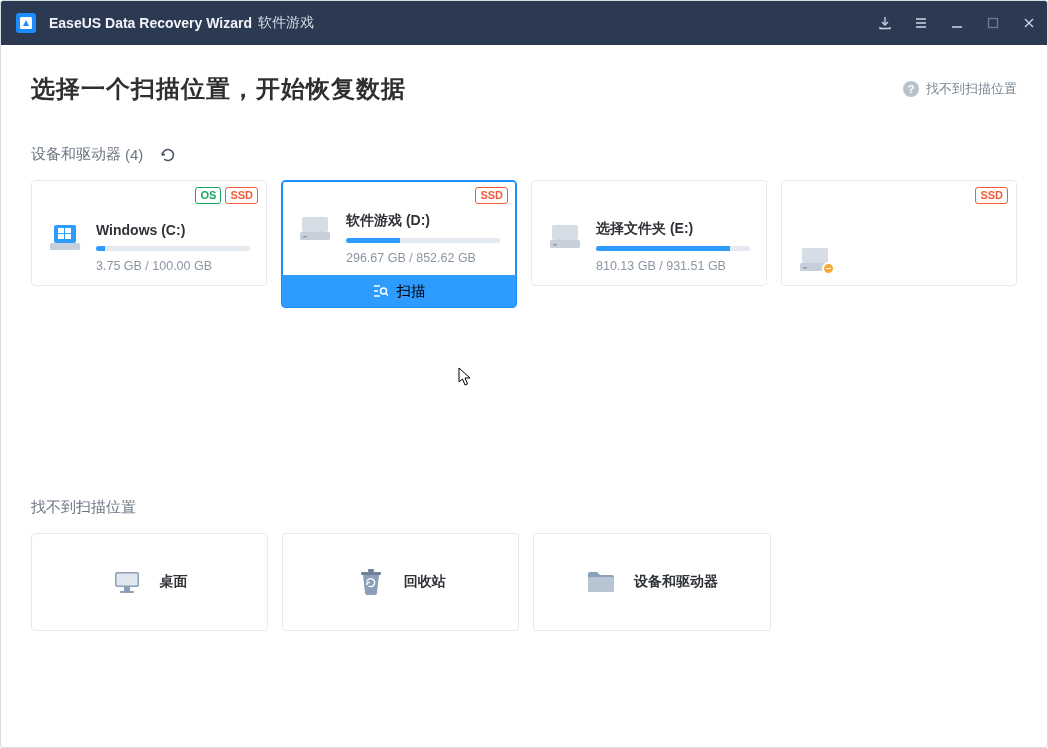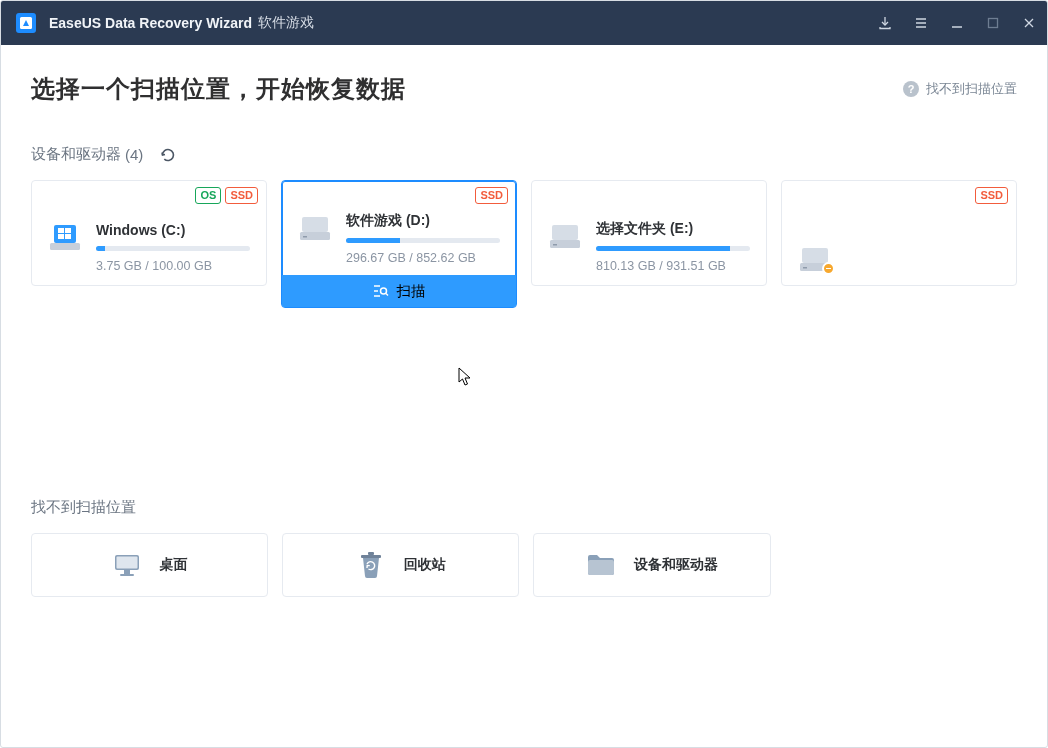--- a/index.html
+++ b/index.html
@@ -38,21 +38,21 @@
   .drive-bar { width: 100%; height: 5px; border-radius: 3px; background: #e4e9f0; overflow: hidden; }
   .drive-bar .fill { height: 100%; background: #2e9bff; }
   .drive-size { margin-top: 8px; font-size: 12.5px; color: #8b95a3; white-space: nowrap; }
   .scan-bar { margin-top: 10px; height: 32px; margin-left: -16px; margin-right: -16px; background: #2e9bff; color: #000000; display: flex; align-items: center; justify-content: center; font-size: 14.5px; cursor: pointer; border-bottom-left-radius: 3px; border-bottom-right-radius: 3px; }
   .scan-bar .scan-icon { margin-right: 8px; display:flex; }
   .warn-dot { position: absolute; right: -3px; bottom: -2px; width: 13px; height: 13px; border-radius: 50%; background: #f7a82e; border: 2px solid #fff; display:flex; align-items:center; justify-content:center; }
   .warn-dot::after { content:""; width:5px; height:1.5px; background:#fff; }
   
   .locations-head { margin-top: 190px; font-size: 15px; color: #6b7582; }
   .locations { margin-top: 16px; display: grid; grid-template-columns: repeat(3, 1fr); gap: 14px; width: 75%; }
-  .loc-card { background:#fff; border:1px solid #e6eaf0; border-radius:4px; height:64px; display:flex; align-items:center; justify-content:center; cursor:pointer;text-align:right; }
+  .loc-card { background:#fff; border:1px solid #e6eaf0; border-radius:4px; height:98px; display:flex; align-items:center; justify-content:center; cursor:pointer;text-align:right; }
   .loc-card .loc-inner { display:flex; align-items:center; }
   .loc-card .loc-icon { width:30px; height:28px; margin-right:18px; display:flex; align-items:center; justify-content:center; }
   .loc-card .loc-label { font-size:14px; font-weight:600; color:#2f3236; }
   
   .fake-cursor { position: absolute; left: 457px; top: 322px; pointer-events: none; }
 </style>
 </head>
 <body>
 
 <div class="window">

